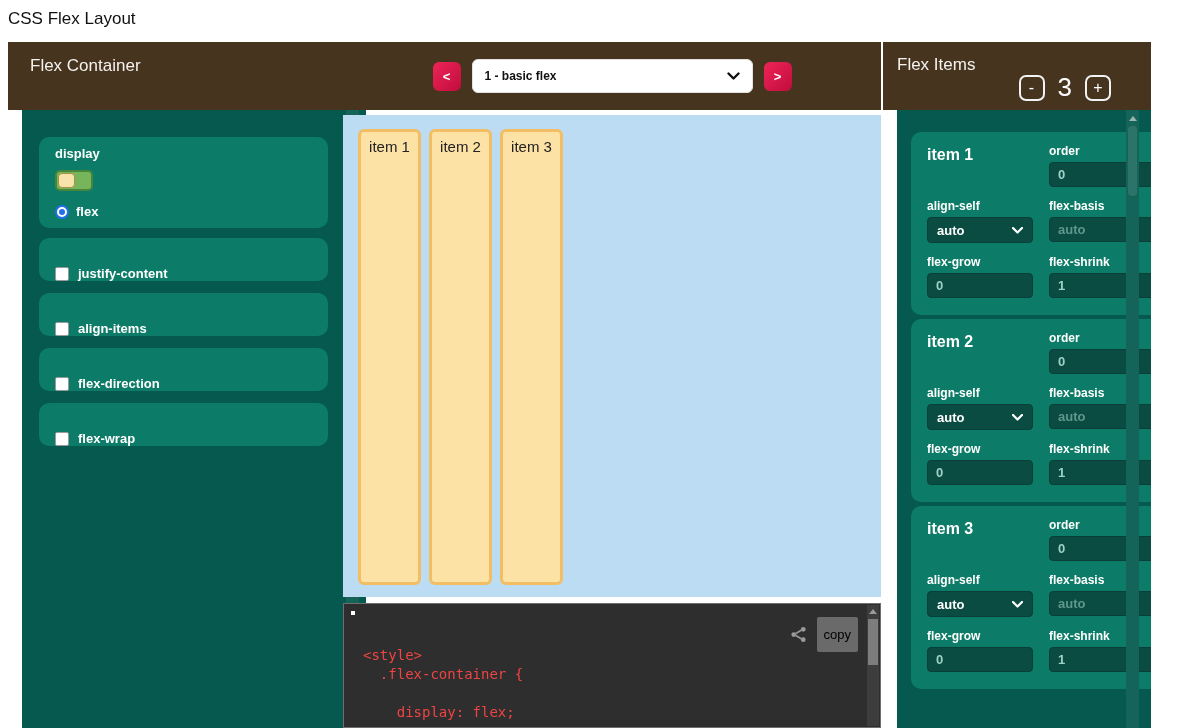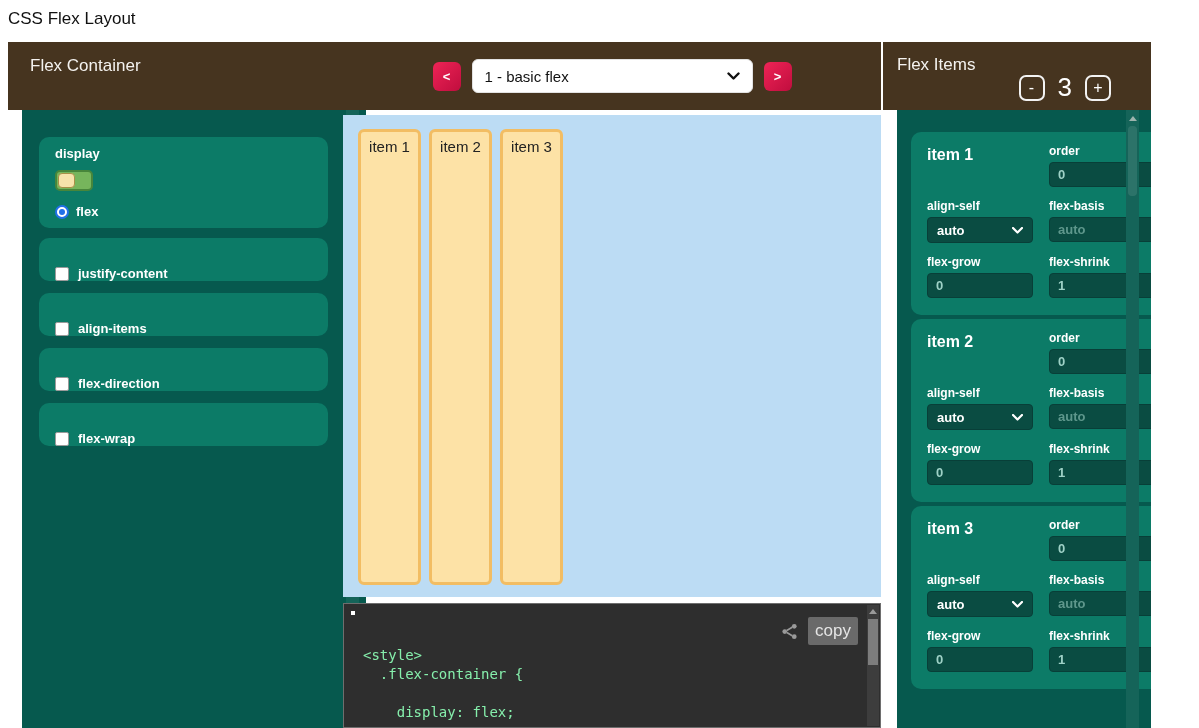--- a/index.html
+++ b/index.html
@@ -41,35 +41,35 @@
   .radio .dot { width:6px; height:6px; border-radius:50%; background:#2170e8; }
 
   
   #mid-panel { left:343px; width:538px; height:686px; }
   #mid-header { display:flex; align-items:center; justify-content:center; gap:11px; }
   .nav-btn { width:28px; height:29px; border:none; border-radius:6px; color:#fff; font-size:13px;
              font-weight:bold; cursor:pointer;
              background:linear-gradient(135deg,#ee2456,#c00d3e); }
   .example-select { width:281px; height:34px; background:#fff; border:1px solid #e2e2e2; border-radius:6px;
              display:flex; align-items:center; padding:0 12px; cursor:pointer; }
-  .example-select .sel-text { font-size:15px; color:#111; flex:1; }
+  .example-select .sel-text { font-size:12px; color:#111; flex:1;font-weight:bold; }
 
   #flex-preview { position:absolute; left:0; top:73px; width:538px; height:482px;
              background:#bcdcf4; display:flex; padding:14px 14px 12px 15px; }
   .flex-item { width:63px; margin-right:8px; background:#fde2a6; border:3px solid #f2bd63;
              border-radius:6px; text-align:center; padding-top:6px; font-size:15px; color:#222; }
 
   #code-panel { position:absolute; left:0; top:561px; width:538px; height:125px;
              background:#2e2e2e; border:1px solid #6e6e6e; }
   .code-bullet { position:absolute; left:7px; top:7px; width:4px; height:4px; background:#fff; }
   .code-tools { position:absolute; right:22px; top:13px; display:flex; align-items:center; gap:9px; }
-  .copy-btn { background:#6a6a6a; color:#e5e5e5; border:none; font-size:17px; padding:4px 7px;
+  .copy-btn { background:#6a6a6a; color:#000000; border:none; font-size:13px; padding:10px 7px;
              border-radius:2px; cursor:pointer; font-family:"Liberation Sans", sans-serif; }
   .code-area { position:absolute; left:19px; top:42px; right:20px; bottom:0;
-             font-family:"DejaVu Sans Mono", monospace; font-size:14px; color:#86efac; }
+             font-family:"DejaVu Sans Mono", monospace; font-size:14px; color:#ef4444; }
   .code-line { min-height:19px; line-height:19px; white-space:pre; }
   .code-scroll { position:absolute; right:1px; top:1px; bottom:1px; width:12px; background:#3d3d3d; }
   .code-scroll .arrow-up { width:0; height:0; margin:4px auto 2px;
       border-left:4px solid transparent; border-right:4px solid transparent;
       border-bottom:5px solid #9a9a9a; }
   .code-scroll .thumb { position:absolute; top:14px; left:1px; width:10px; height:46px; background:#7d7d7d; }
 
   
   #right-panel { left:883px; width:268px; height:686px; }
   #right-panel .panel-header .hdr-title { left:14px; top:13px; }

